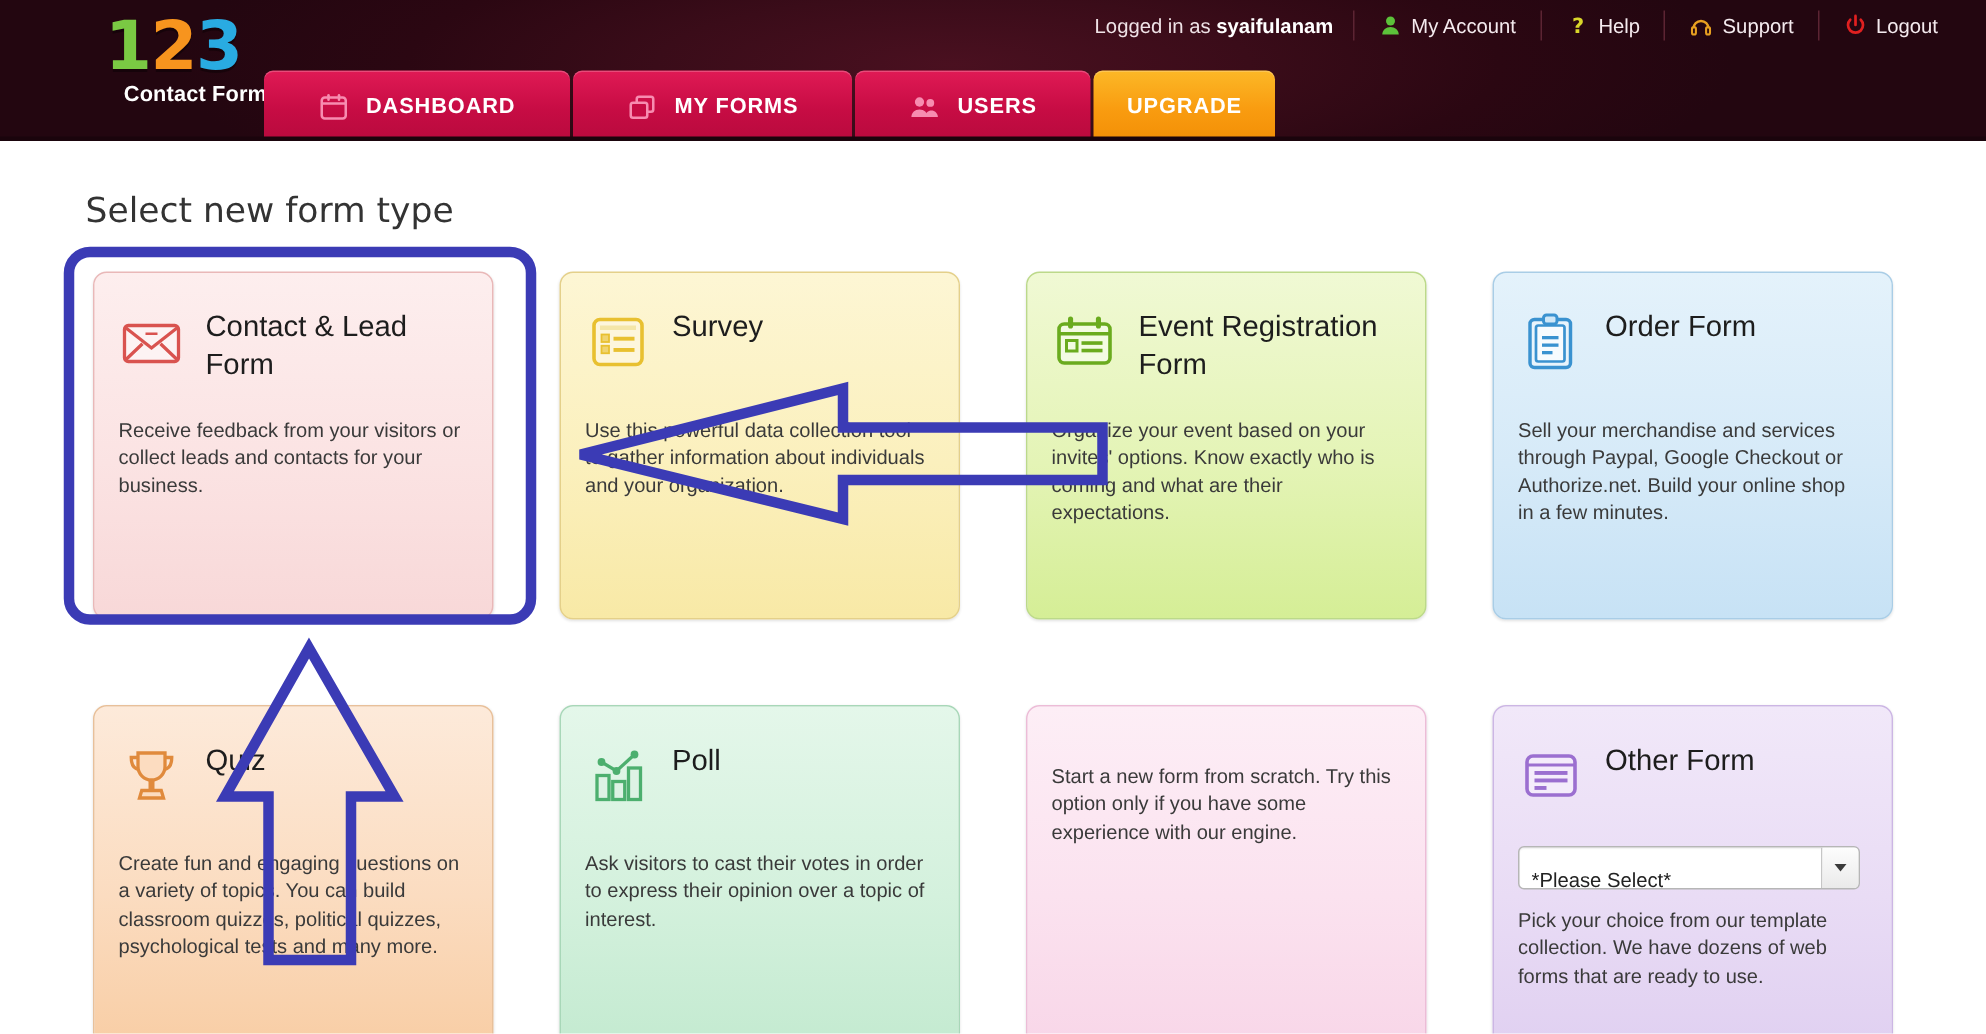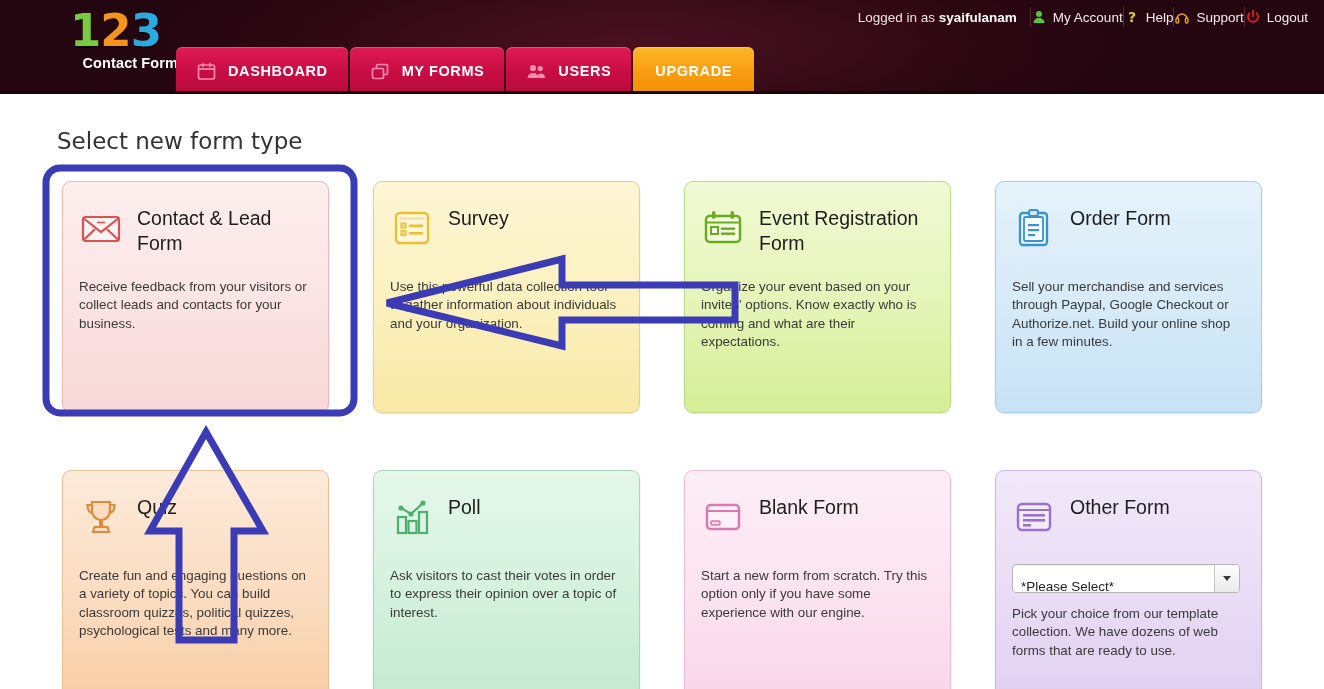--- a/index.html
+++ b/index.html
@@ -42,32 +42,32 @@
 
   .userbar {
     position:absolute; right:16px; top:4px; height:26px;
     display:flex; align-items:center; gap:0px;
     color:#f0e4e8; font-size:13.5px;
   }
   .userbar .loggedin { padding-right:13px; color:#efe2e6; white-space:nowrap; }
   .userbar .loggedin b { color:#ffffff; font-weight:bold; }
   .ub-item {
     display:flex; align-items:center; gap:6px;
-    padding:0 0; height:20px;
+    padding:0 16px; height:20px;
     border-left:1px solid #5c2433;
     color:#f4eaee; white-space:nowrap;
     cursor:pointer;
   }
   .ub-item .lbl { font-size:13.5px; }
   .ub-icon { width:16px; height:16px; display:inline-block; position:relative; }
 
   .nav { position:absolute; left:176px; top:47px; display:flex; align-items:flex-end; gap:2px; }
   .nav-tab {
     height:47px; display:flex; align-items:center; gap:11px;
-    padding:0 20px;
+    padding:0 36px;
     border-radius:6px 6px 0 0;
     background:linear-gradient(to bottom, #e01a55 0%, #c70c44 55%, #b80a3d 100%);
     color:#ffffff; font-size:14.5px; font-weight:bold; letter-spacing:.6px;
     cursor:pointer;
     box-shadow:inset 0 1px 0 rgba(255,255,255,.22);
   }
   .nav-tab.upgrade {
     background:linear-gradient(to bottom, #fcb827 0%, #f99c10 55%, #f38f06 100%);
     color:#ffffff; padding:0 22px;
   }
@@ -342,30 +342,20 @@
               <circle cx="21" cy="19" r="2.6" fill="#4caf6e"></circle>
               <circle cx="33" cy="8" r="2.6" fill="#4caf6e"></circle>
             </svg>
         </span>
         <span class="card-title">Poll</span>
       </div>
       <div class="card-desc">Ask visitors to cast their votes in order to express their opinion over a topic of interest.</div>
     </div>
 
     <div class="card c-blank">
-      <div class="card-head">
-        <span class="card-ico">
-          <svg width="44" height="44" viewBox="0 0 44 44">
-              <rect x="6" y="10" width="32" height="24" rx="3.5" fill="#fdf0f7" stroke="#d77ab0" stroke-width="2.4"></rect>
-              <line x1="6" y1="16" x2="38" y2="16" stroke="#d77ab0" stroke-width="2"></line>
-              <rect x="10" y="26" width="9" height="4" rx="1.5" fill="#f2d3e6" stroke="#d77ab0" stroke-width="1.6"></rect>
-            </svg>
-        </span>
-        <span class="card-title">Blank Form</span>
-      </div>
       <div class="card-desc">Start a new form from scratch. Try this option only if you have some experience with our engine.</div>
     </div>
 
     <div class="card c-other">
       <div class="card-head">
         <span class="card-ico">
           <svg width="44" height="44" viewBox="0 0 44 44">
               <rect x="6" y="9" width="32" height="26" rx="4" fill="#f4ecfb" stroke="#9b6fd0" stroke-width="2.4"></rect>
               <line x1="6" y1="15" x2="38" y2="15" stroke="#9b6fd0" stroke-width="2"></line>
               <rect x="11" y="19" width="22" height="2.6" fill="#9b6fd0"></rect>

